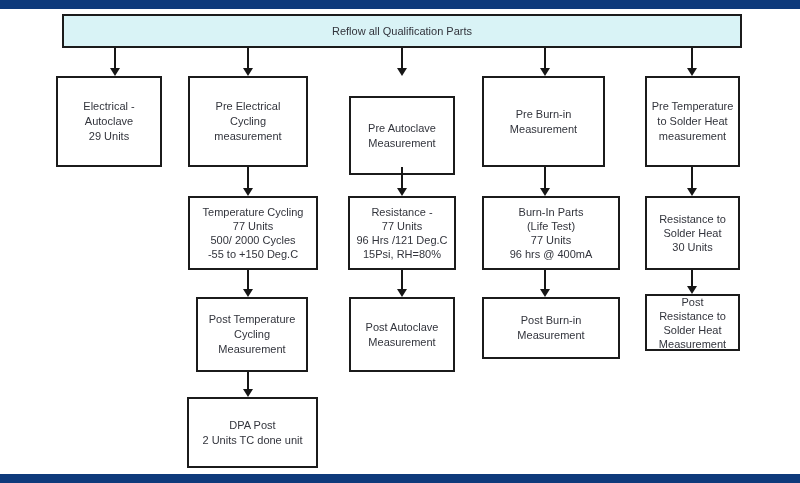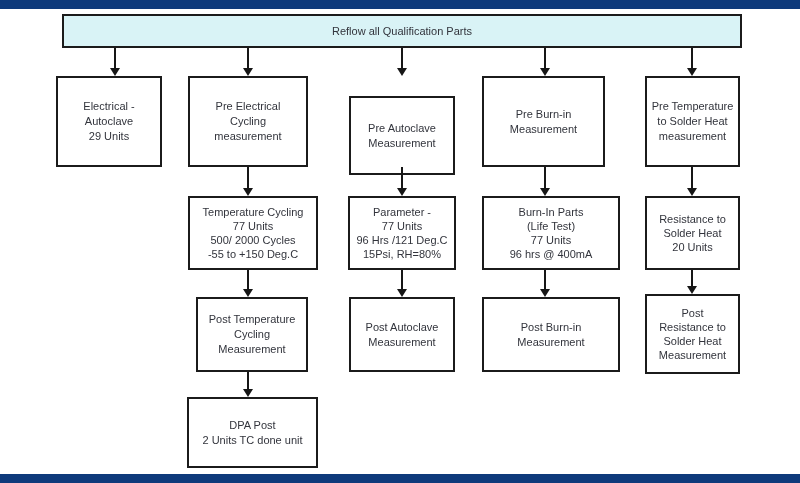--- a/index.html
+++ b/index.html
@@ -96,61 +96,61 @@
       <div class="node compact" style="left: 188px; top: 196px; width: 130px; height: 74px; border-color: rgb(27, 27, 27); color: rgb(50, 52, 60);">
         <div>
           <div class="node-line">Temperature Cycling</div>
           <div class="node-line">77 Units</div>
           <div class="node-line">500/ 2000 Cycles</div>
           <div class="node-line">-55 to +150 Deg.C</div>
         </div>
       </div>
       <div class="node compact" style="left: 348px; top: 196px; width: 108px; height: 74px; border-color: rgb(27, 27, 27); color: rgb(50, 52, 60);">
         <div>
-          <div class="node-line">Parameter -</div>
+          <div class="node-line">Resistance -</div>
           <div class="node-line">77 Units</div>
           <div class="node-line">96 Hrs /121 Deg.C</div>
           <div class="node-line">15Psi, RH=80%</div>
         </div>
       </div>
       <div class="node compact" style="left: 482px; top: 196px; width: 138px; height: 74px; border-color: rgb(27, 27, 27); color: rgb(50, 52, 60);">
         <div>
           <div class="node-line">Burn-In Parts</div>
           <div class="node-line">(Life Test)</div>
           <div class="node-line">77 Units</div>
           <div class="node-line">96 hrs @ 400mA</div>
         </div>
       </div>
       <div class="node compact" style="left: 645px; top: 196px; width: 95px; height: 74px; border-color: rgb(27, 27, 27); color: rgb(50, 52, 60);">
         <div>
           <div class="node-line">Resistance to</div>
           <div class="node-line">Solder Heat</div>
-          <div class="node-line">20 Units</div>
+          <div class="node-line">30 Units</div>
         </div>
       </div>
       <div class="node" style="left: 196px; top: 297px; width: 112px; height: 75px; border-color: rgb(27, 27, 27); color: rgb(50, 52, 60);">
         <div>
           <div class="node-line">Post Temperature</div>
           <div class="node-line">Cycling</div>
           <div class="node-line">Measurement</div>
         </div>
       </div>
       <div class="node" style="left: 349px; top: 297px; width: 106px; height: 75px; border-color: rgb(27, 27, 27); color: rgb(50, 52, 60); align-items: center;">
         <div>
           <div class="node-line">Post Autoclave</div>
           <div class="node-line">Measurement</div>
         </div>
       </div>
-      <div class="node" style="left: 482px; top: 297px; width: 138px; height: 75px; border-color: rgb(27, 27, 27); color: rgb(50, 52, 60);">
+      <div class="node" style="left: 482px; top: 297px; width: 138px; height: 62px; border-color: rgb(27, 27, 27); color: rgb(50, 52, 60);">
         <div>
           <div class="node-line">Post Burn-in</div>
           <div class="node-line">Measurement</div>
         </div>
       </div>
-      <div class="node compact" style="left: 645px; top: 294px; width: 95px; height: 80px; border-color: rgb(27, 27, 27); color: rgb(50, 52, 60);">
+      <div class="node compact" style="left: 645px; top: 294px; width: 95px; height: 57px; border-color: rgb(27, 27, 27); color: rgb(50, 52, 60);">
         <div>
           <div class="node-line">Post</div>
           <div class="node-line">Resistance to</div>
           <div class="node-line">Solder Heat</div>
           <div class="node-line">Measurement</div>
         </div>
       </div>
       <div class="node" style="left: 187px; top: 397px; width: 131px; height: 71px; border-color: rgb(27, 27, 27); color: rgb(50, 52, 60);">
         <div>
           <div class="node-line">DPA Post</div>

